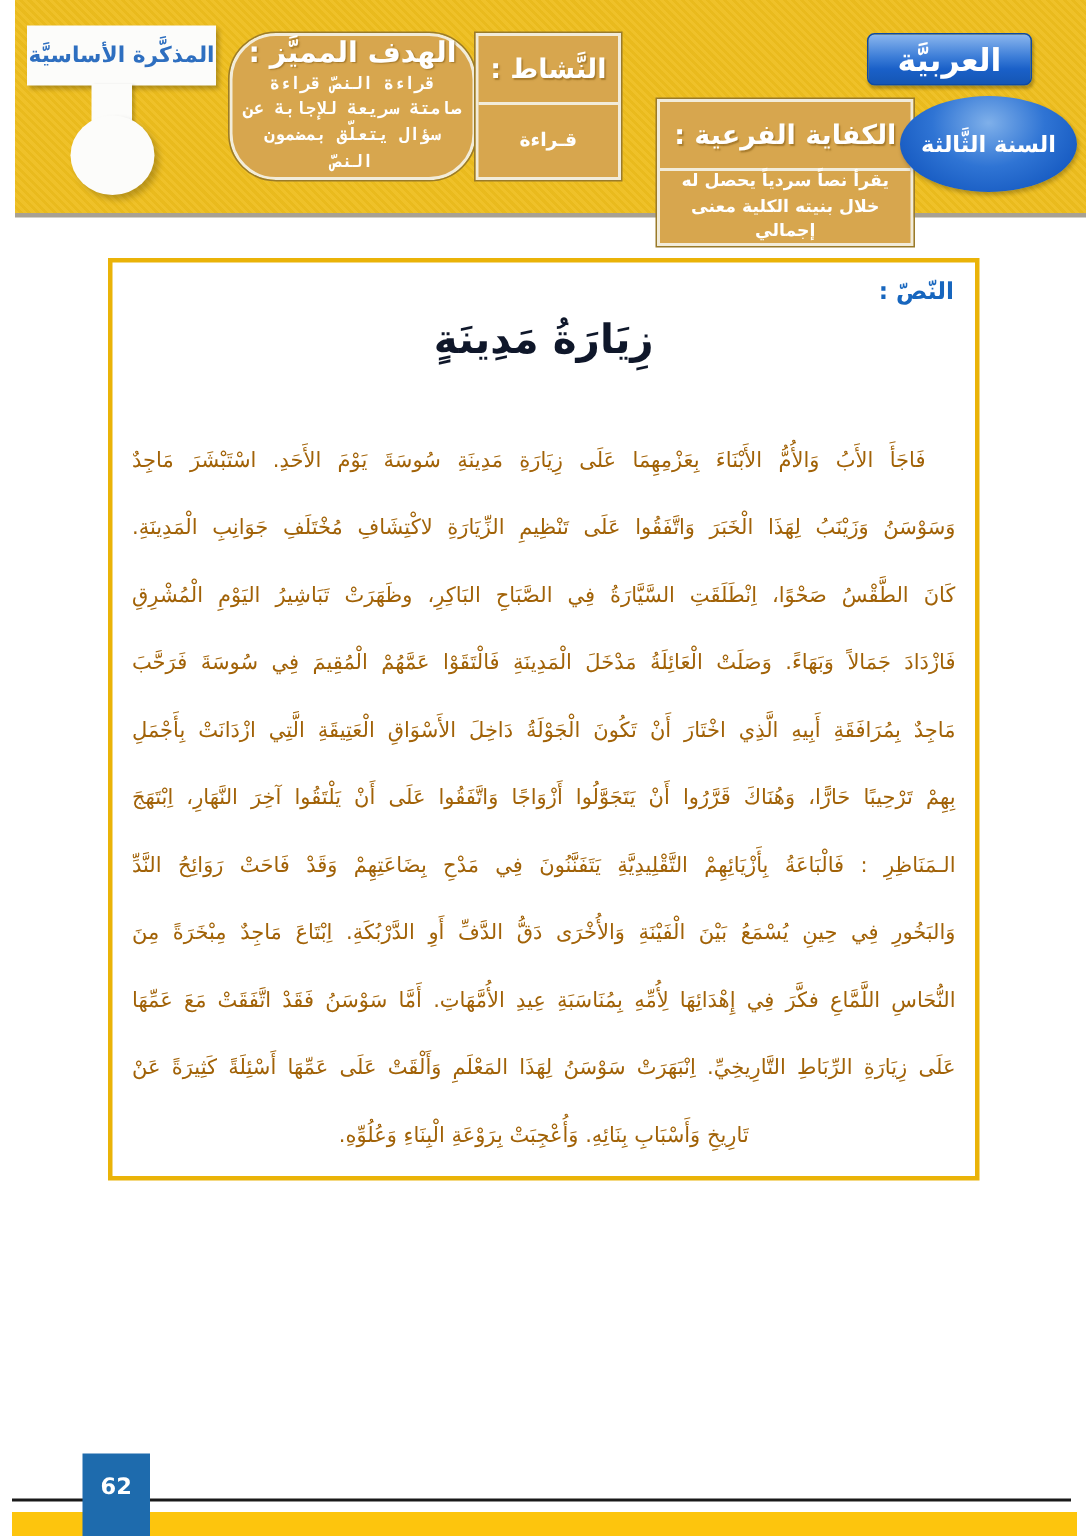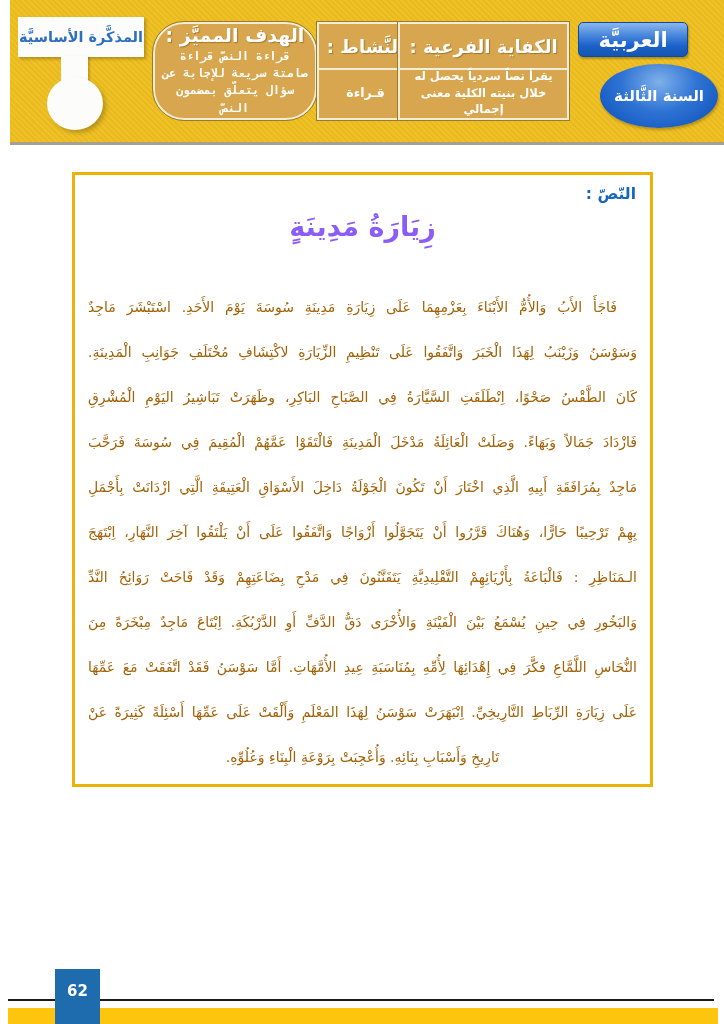--- a/index.html
+++ b/index.html
@@ -58,21 +58,21 @@
   .box-objective { left: 143px; width: 164px; display: flex; flex-direction: column; justify-content: center; border-radius: 31px; }
   .box-objective .obj-title {
     font-weight: bold; font-size: 19px; line-height: 1.1;
     text-shadow: 1px 1px 1px rgba(120,80,10,0.5);
   }
   .box-objective .obj-body {
     font-weight: bold; font-size: 11.5px; line-height: 1.5; padding: 2px 6px 0 6px; font-family: Liberation Mono, monospace;
   }
   .box-activity { left: 307px; width: 97px; }
   .box-activity .cell-b { font-size: 12.5px; }
-  .box-competency { left: 388px; width: 171px; }
+  .box-competency { left: 428px; width: 171px; margin-top: 44px; }
 
   .subject-badge {
     position: absolute; left: 568px; top: 22px; width: 110px; height: 35px;
     border-radius: 5px;
     background: linear-gradient(#8ab6ee 0%, #3d7ed8 45%, #1a60c8 70%, #1556b4 100%);
     border: 1px solid #0d4aa4;
     display: flex; align-items: center; justify-content: center;
     color: #fff; font-weight: bold; font-size: 21px; direction: rtl;
     box-shadow: 1px 2px 2px rgba(0,0,0,0.25);
   }
@@ -89,21 +89,21 @@
   .text-frame {
     position: absolute; left: 72px; top: 172px; width: 581px; height: 615px;
     border: 3px solid #eab308; background: #ffffff;
   }
   .text-label {
     position: absolute; top: 10px; right: 14px;
     color: #1766be; font-weight: bold; font-size: 15.5px; direction: rtl;
   }
   .story-title {
     position: absolute; top: 36px; left: 0; right: 0;
-    text-align: center; color: #8b5cf6; font-size: 27px; font-weight: bold;
+    text-align: center; color: #0f172a; font-size: 27px; font-weight: bold;
     direction: rtl;
   }
   .story {
     position: absolute; top: 110px; right: 13px; left: 13px;
     direction: rtl; color: #a16207; font-size: 14px;
   }
   .story .line {
     height: 45px; line-height: 45px; overflow: hidden;
     text-align: justify; text-align-last: justify;
   }

